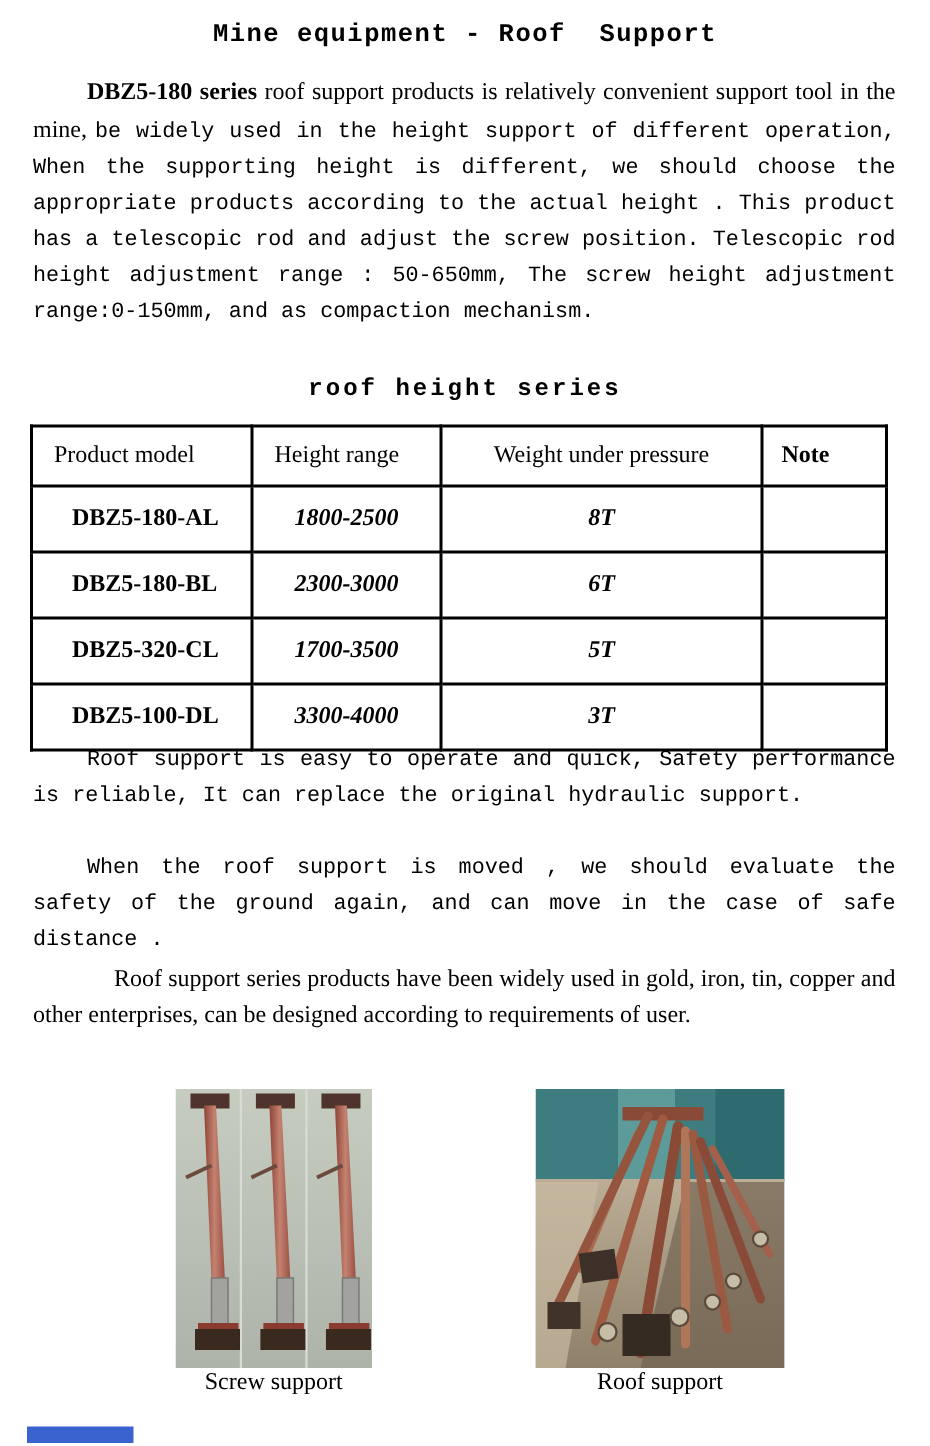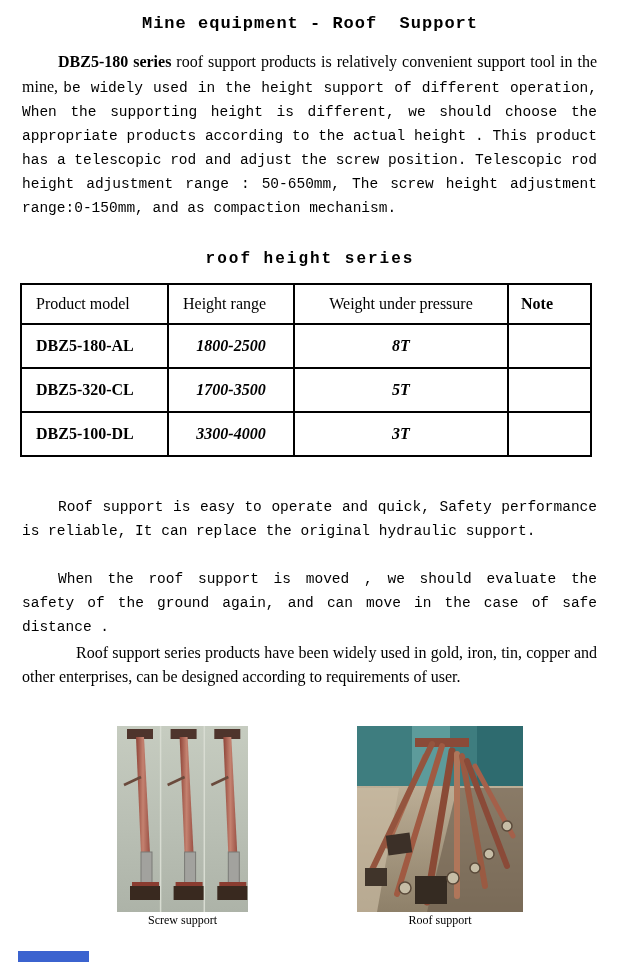--- a/index.html
+++ b/index.html
@@ -38,30 +38,30 @@
     position:absolute;top:283px;left:20px;width:570px;
     border-collapse:collapse;table-layout:fixed;
   }
   table.products th, table.products td{
     border:2px solid #000;font-size:16px;overflow:hidden;
   }
   table.products th{font-weight:normal;height:38px;text-align:left;padding:0 0 0 14px;margin-left:31px;}
   table.products th.c-center{text-align:center;padding:0;}
   table.products th.c-note{font-weight:bold;padding-left:12px;}
   table.products td{font-weight:bold;height:40px;}
-  table.products td.c-model{padding-left:14px;}
+  table.products td.c-model{padding-left:26px;}
   table.products td.c-mid{text-align:center;font-style:italic;}
 
   .figure{position:absolute;top:726px;margin:0;}
   .fig-left{left:117px;width:131px;}
   .fig-right{left:357px;width:166px;}
   .figure svg{display:block;}
   .figure figcaption{
     text-align:center;font-family:"Liberation Serif", serif;
-    font-size:12px;margin-top:1px;white-space:nowrap;
+    font-size:16px;margin-top:1px;white-space:nowrap;
   }
 
   .footer-bar{
     position:absolute;top:951px;left:18px;width:71px;height:11px;
     background:#3b63cf;
   }
 </style>
 </head>
 <body>
 
@@ -84,20 +84,26 @@
         <tr>
       <th>Product model</th>
       <th>Height range</th>
       <th class="c-center">Weight under pressure</th>
       <th class="c-note">Note</th>
     </tr>
     <tr>
       <td class="c-model">DBZ5-180-AL</td>
       <td class="c-mid">1800-2500</td>
       <td class="c-mid">8T</td>
+      <td></td>
+    </tr>
+    <tr>
+      <td class="c-model">DBZ5-180-BL</td>
+      <td class="c-mid">2300-3000</td>
+      <td class="c-mid">6T</td>
       <td></td>
     </tr>
     <tr>
       <td class="c-model">DBZ5-320-CL</td>
       <td class="c-mid">1700-3500</td>
       <td class="c-mid">5T</td>
       <td></td>
     </tr>
     <tr>
       <td class="c-model">DBZ5-100-DL</td>

